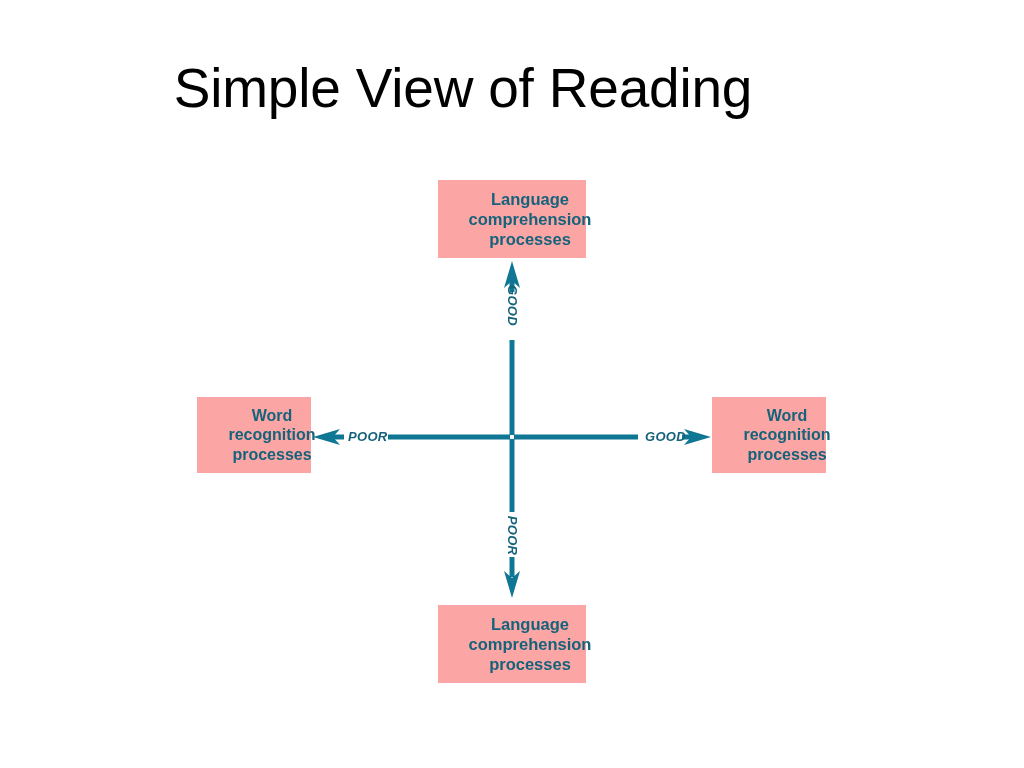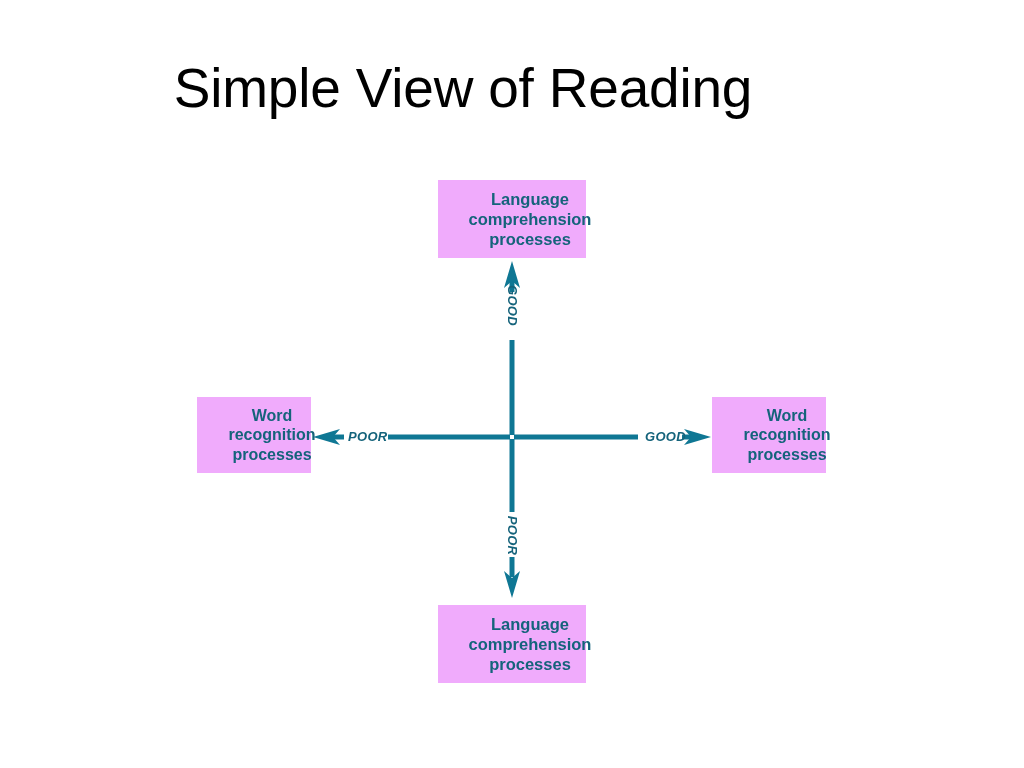--- a/index.html
+++ b/index.html
@@ -35,21 +35,21 @@
     position: absolute;
     left: 0;
     top: 0;
     width: 1024px;
     height: 768px;
   }
 
   
   .node-box {
     position: absolute;
-    background: #f0abfc;
+    background: #fca5a5;
     color: #15637b;
     font-weight: bold;
     text-align: center;
     display: flex;
     align-items: center;
     justify-content: center;
     line-height: 1.22;
     box-sizing: border-box;
     padding-left: 36px;
   }

